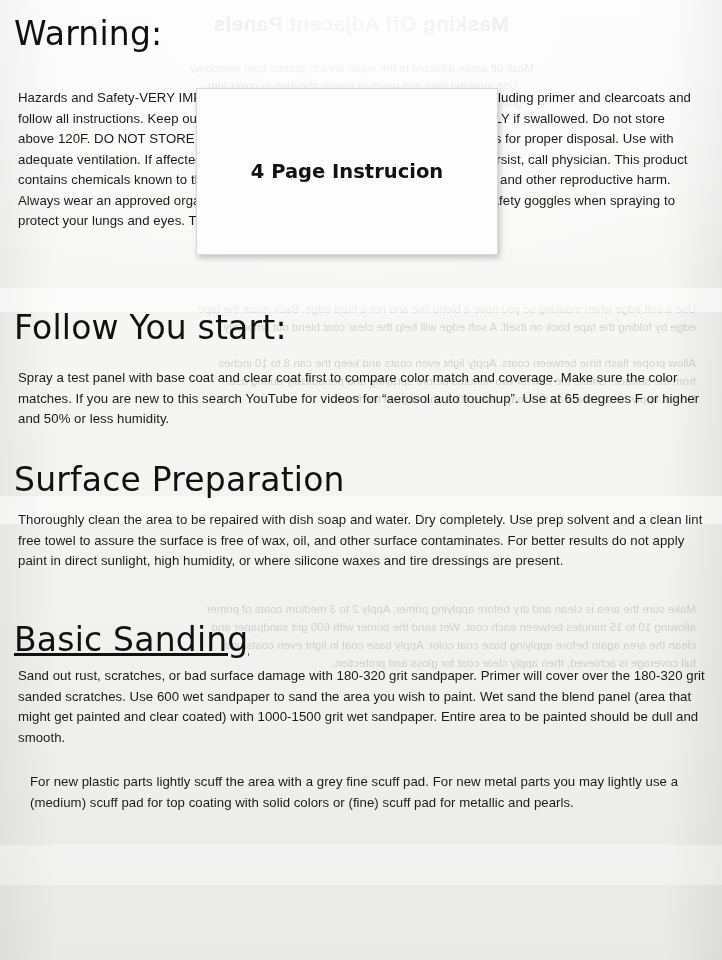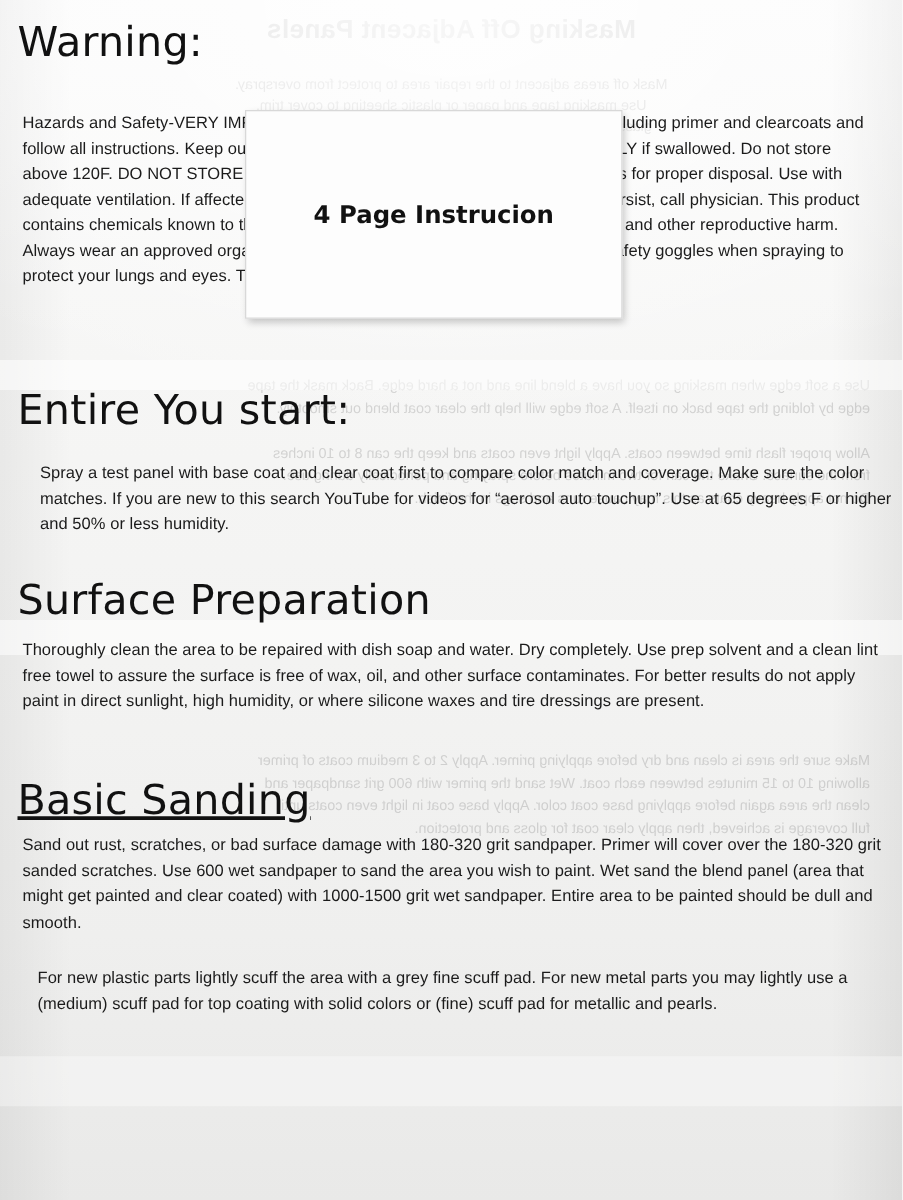--- a/index.html
+++ b/index.html
@@ -153,23 +153,23 @@
   <div class="band" style="top:288px;height:24px;"></div>
   <div class="band" style="top:496px;height:28px;"></div>
   <div class="band" style="top:845px;height:40px;background:rgba(255,255,255,0.35);"></div>
 
   <div class="content">
 
     <h1 class="section pos" style="left:14px;top:14px;">Warning:</h1>
 
     <p class="body pos" style="left:18px;top:88px;width:686px;">Hazards and Safety-VERY IMPORTANT. Read all labels on the touch-up paint including primer and clearcoats and follow all instructions. Keep out of reach of children. Call a physician IMMEDIATELY if swallowed. Do not store above 120F. DO NOT STORE IN CAR and avoid freezing. Follow local regulations for proper disposal. Use with adequate ventilation. If affected by inhalation, remove to fresh air. If symptoms persist, call physician. This product contains chemicals known to the State of California to cause birth defects, cancer and other reproductive harm. Always wear an approved organic vapor/particulate paint respirator and WEAR safety goggles when spraying to protect your lungs and eyes. This includes the primer, paint and clearcoat.</p>
 
-    <h1 class="section pos" style="left:14px;top:308px;">Entire You start:</h1>
+    <h1 class="section pos" style="left:14px;top:308px;">Follow You start:</h1>
 
-    <p class="body pos" style="left:32px;top:368px;width:690px;">Spray a test panel with base coat and clear coat first to compare color match and coverage. Make sure the color matches.  If you are new to this search YouTube for videos for “aerosol auto touchup”.  Use at 65 degrees F or higher and 50% or less humidity.</p>
+    <p class="body pos" style="left:18px;top:368px;width:690px;">Spray a test panel with base coat and clear coat first to compare color match and coverage. Make sure the color matches.  If you are new to this search YouTube for videos for “aerosol auto touchup”.  Use at 65 degrees F or higher and 50% or less humidity.</p>
 
     <h1 class="section pos" style="left:14px;top:460px;">Surface Preparation</h1>
 
     <p class="body pos" style="left:18px;top:510px;width:686px;">Thoroughly clean the area to be repaired with dish soap and water.  Dry completely. Use prep solvent and a clean lint free towel to assure the surface is free of wax, oil, and other surface contaminates. For better results do not apply paint in direct sunlight, high humidity, or where silicone waxes and tire dressings are present.</p>
 
     <h1 class="section pos" style="left:14px;top:620px;text-decoration:underline;">Basic Sanding</h1>
 
     <p class="body pos" style="left:18px;top:666px;width:688px;">Sand out rust, scratches, or bad surface damage with 180-320 grit sandpaper. Primer will cover over the 180-320 grit sanded scratches. Use 600 wet sandpaper to sand the area you wish to paint. Wet sand the blend panel (area that might get painted and clear coated) with 1000-1500 grit wet sandpaper. Entire area to be painted should be dull and smooth.</p>
 
     <p class="body pos" style="left:30px;top:772px;width:680px;">For new plastic parts lightly scuff the area with a grey fine scuff pad. For new metal parts you may lightly use a (medium) scuff pad for top coating with solid colors or (fine) scuff pad for metallic and pearls.</p>

